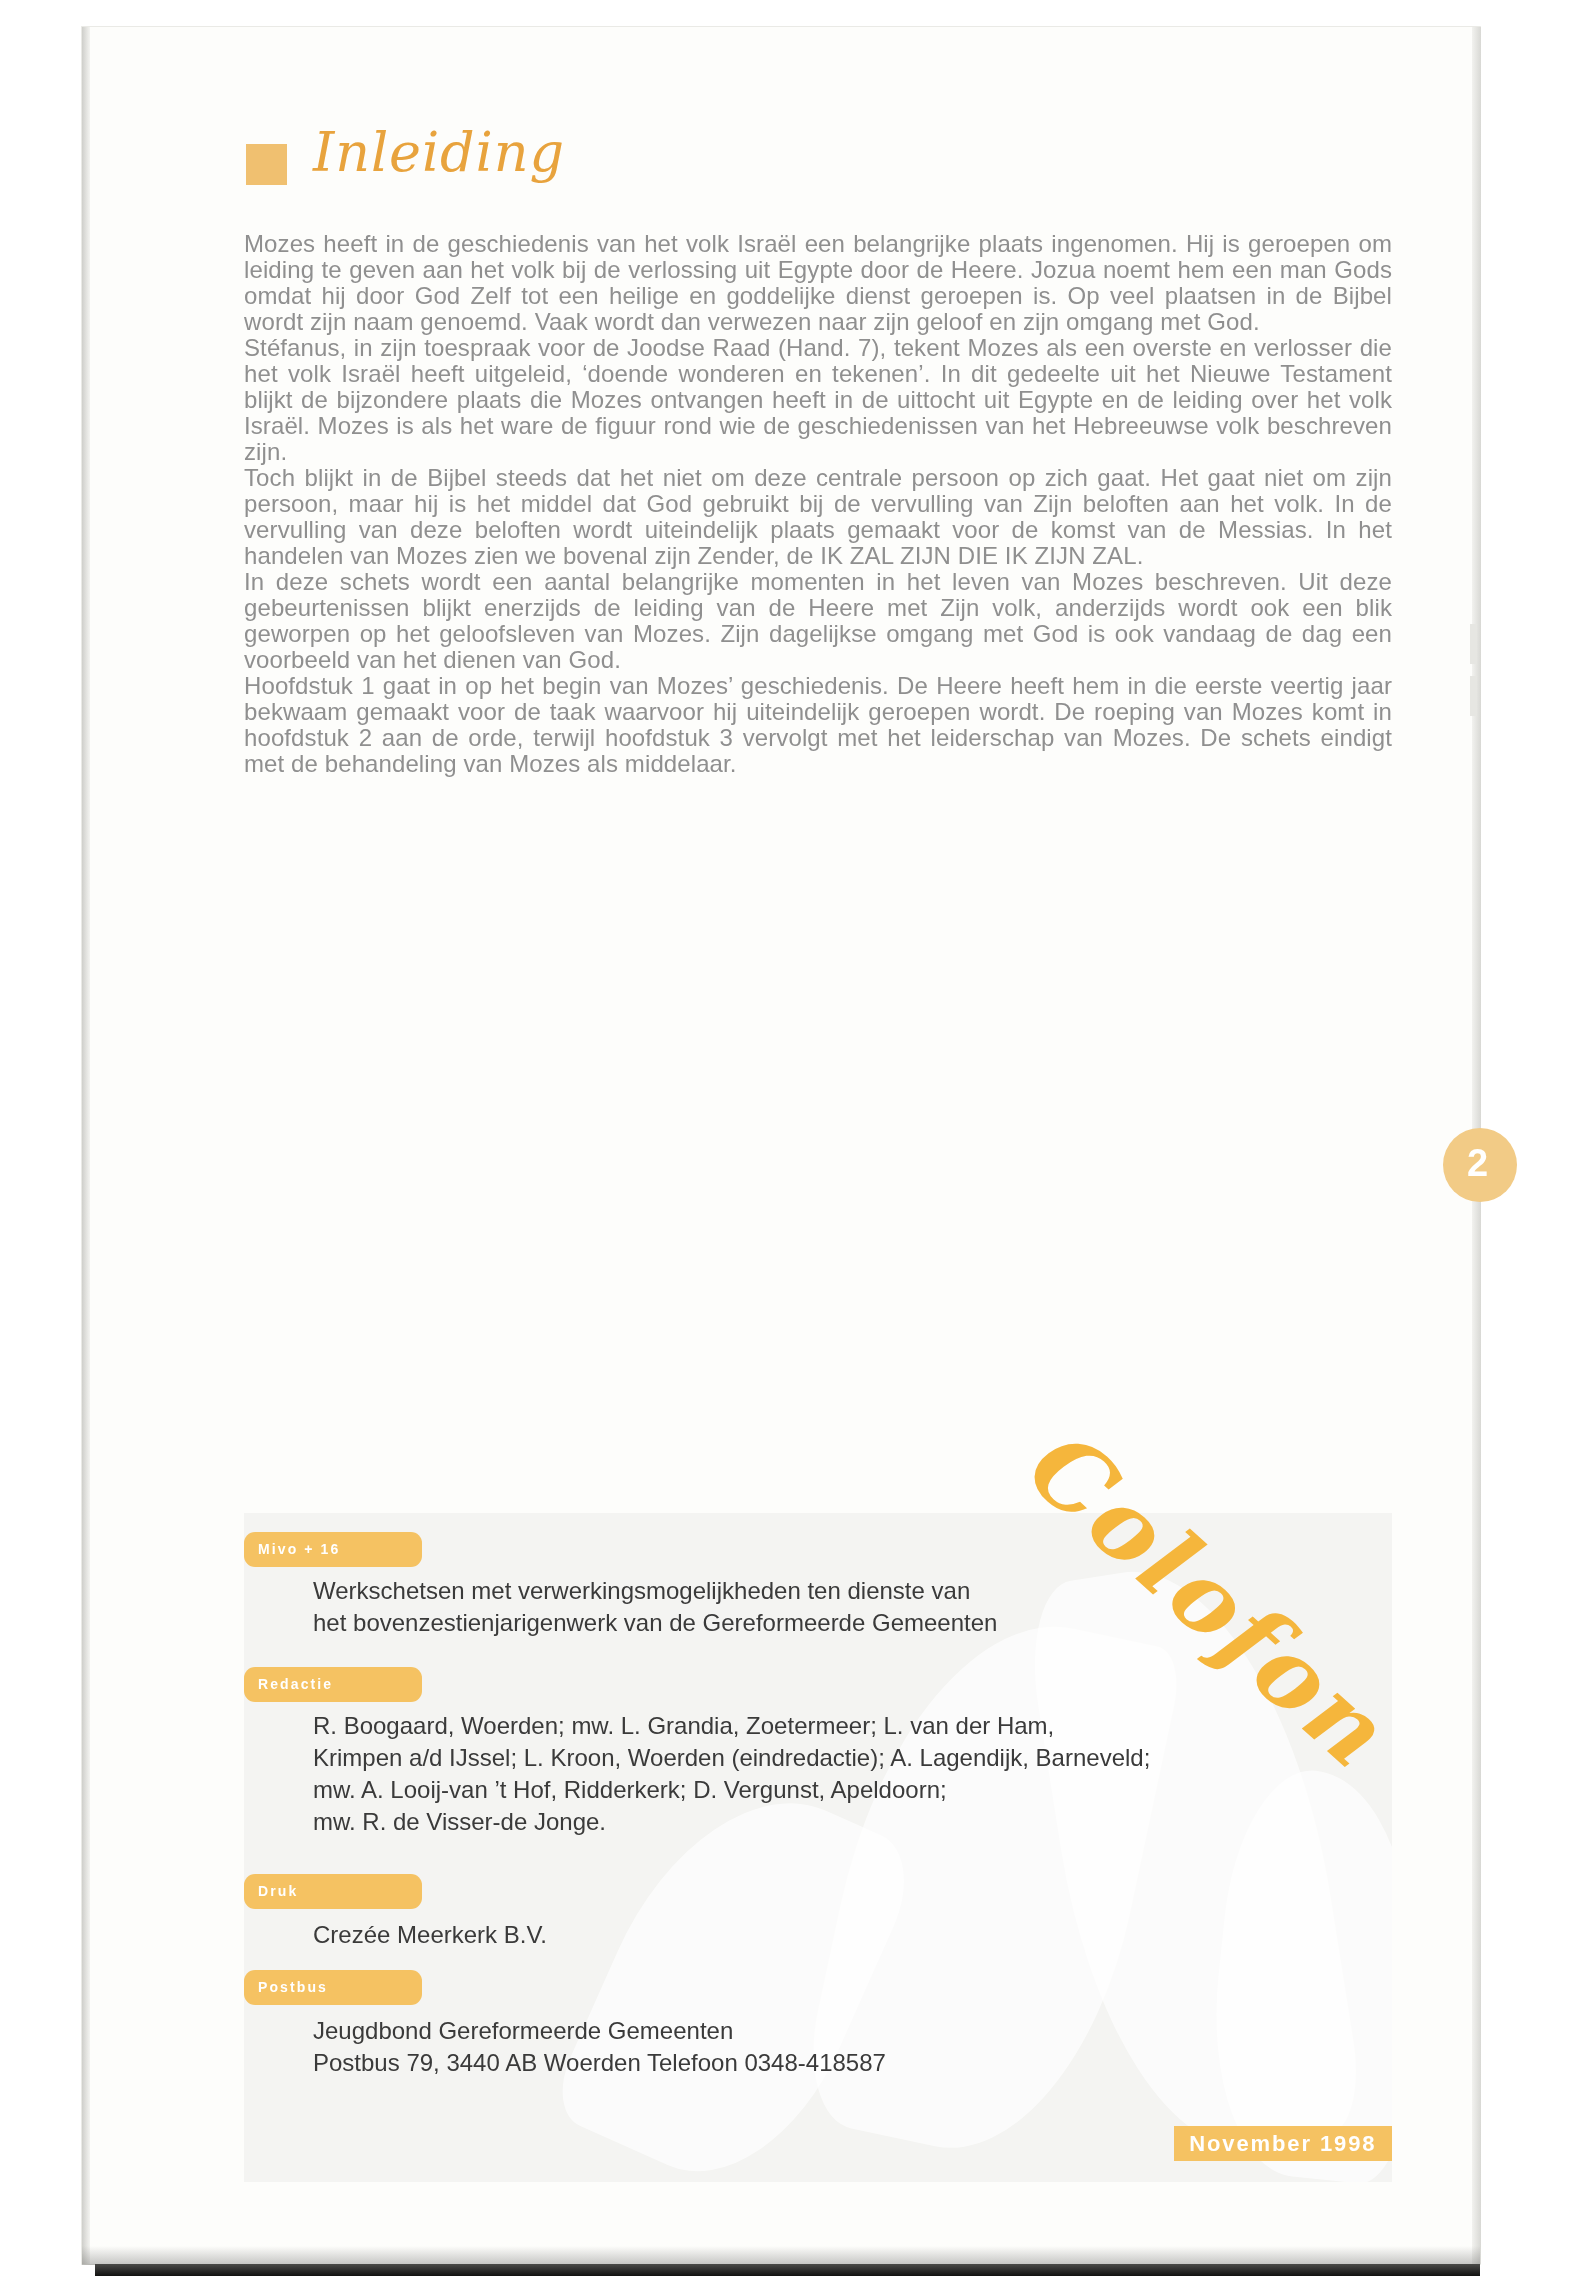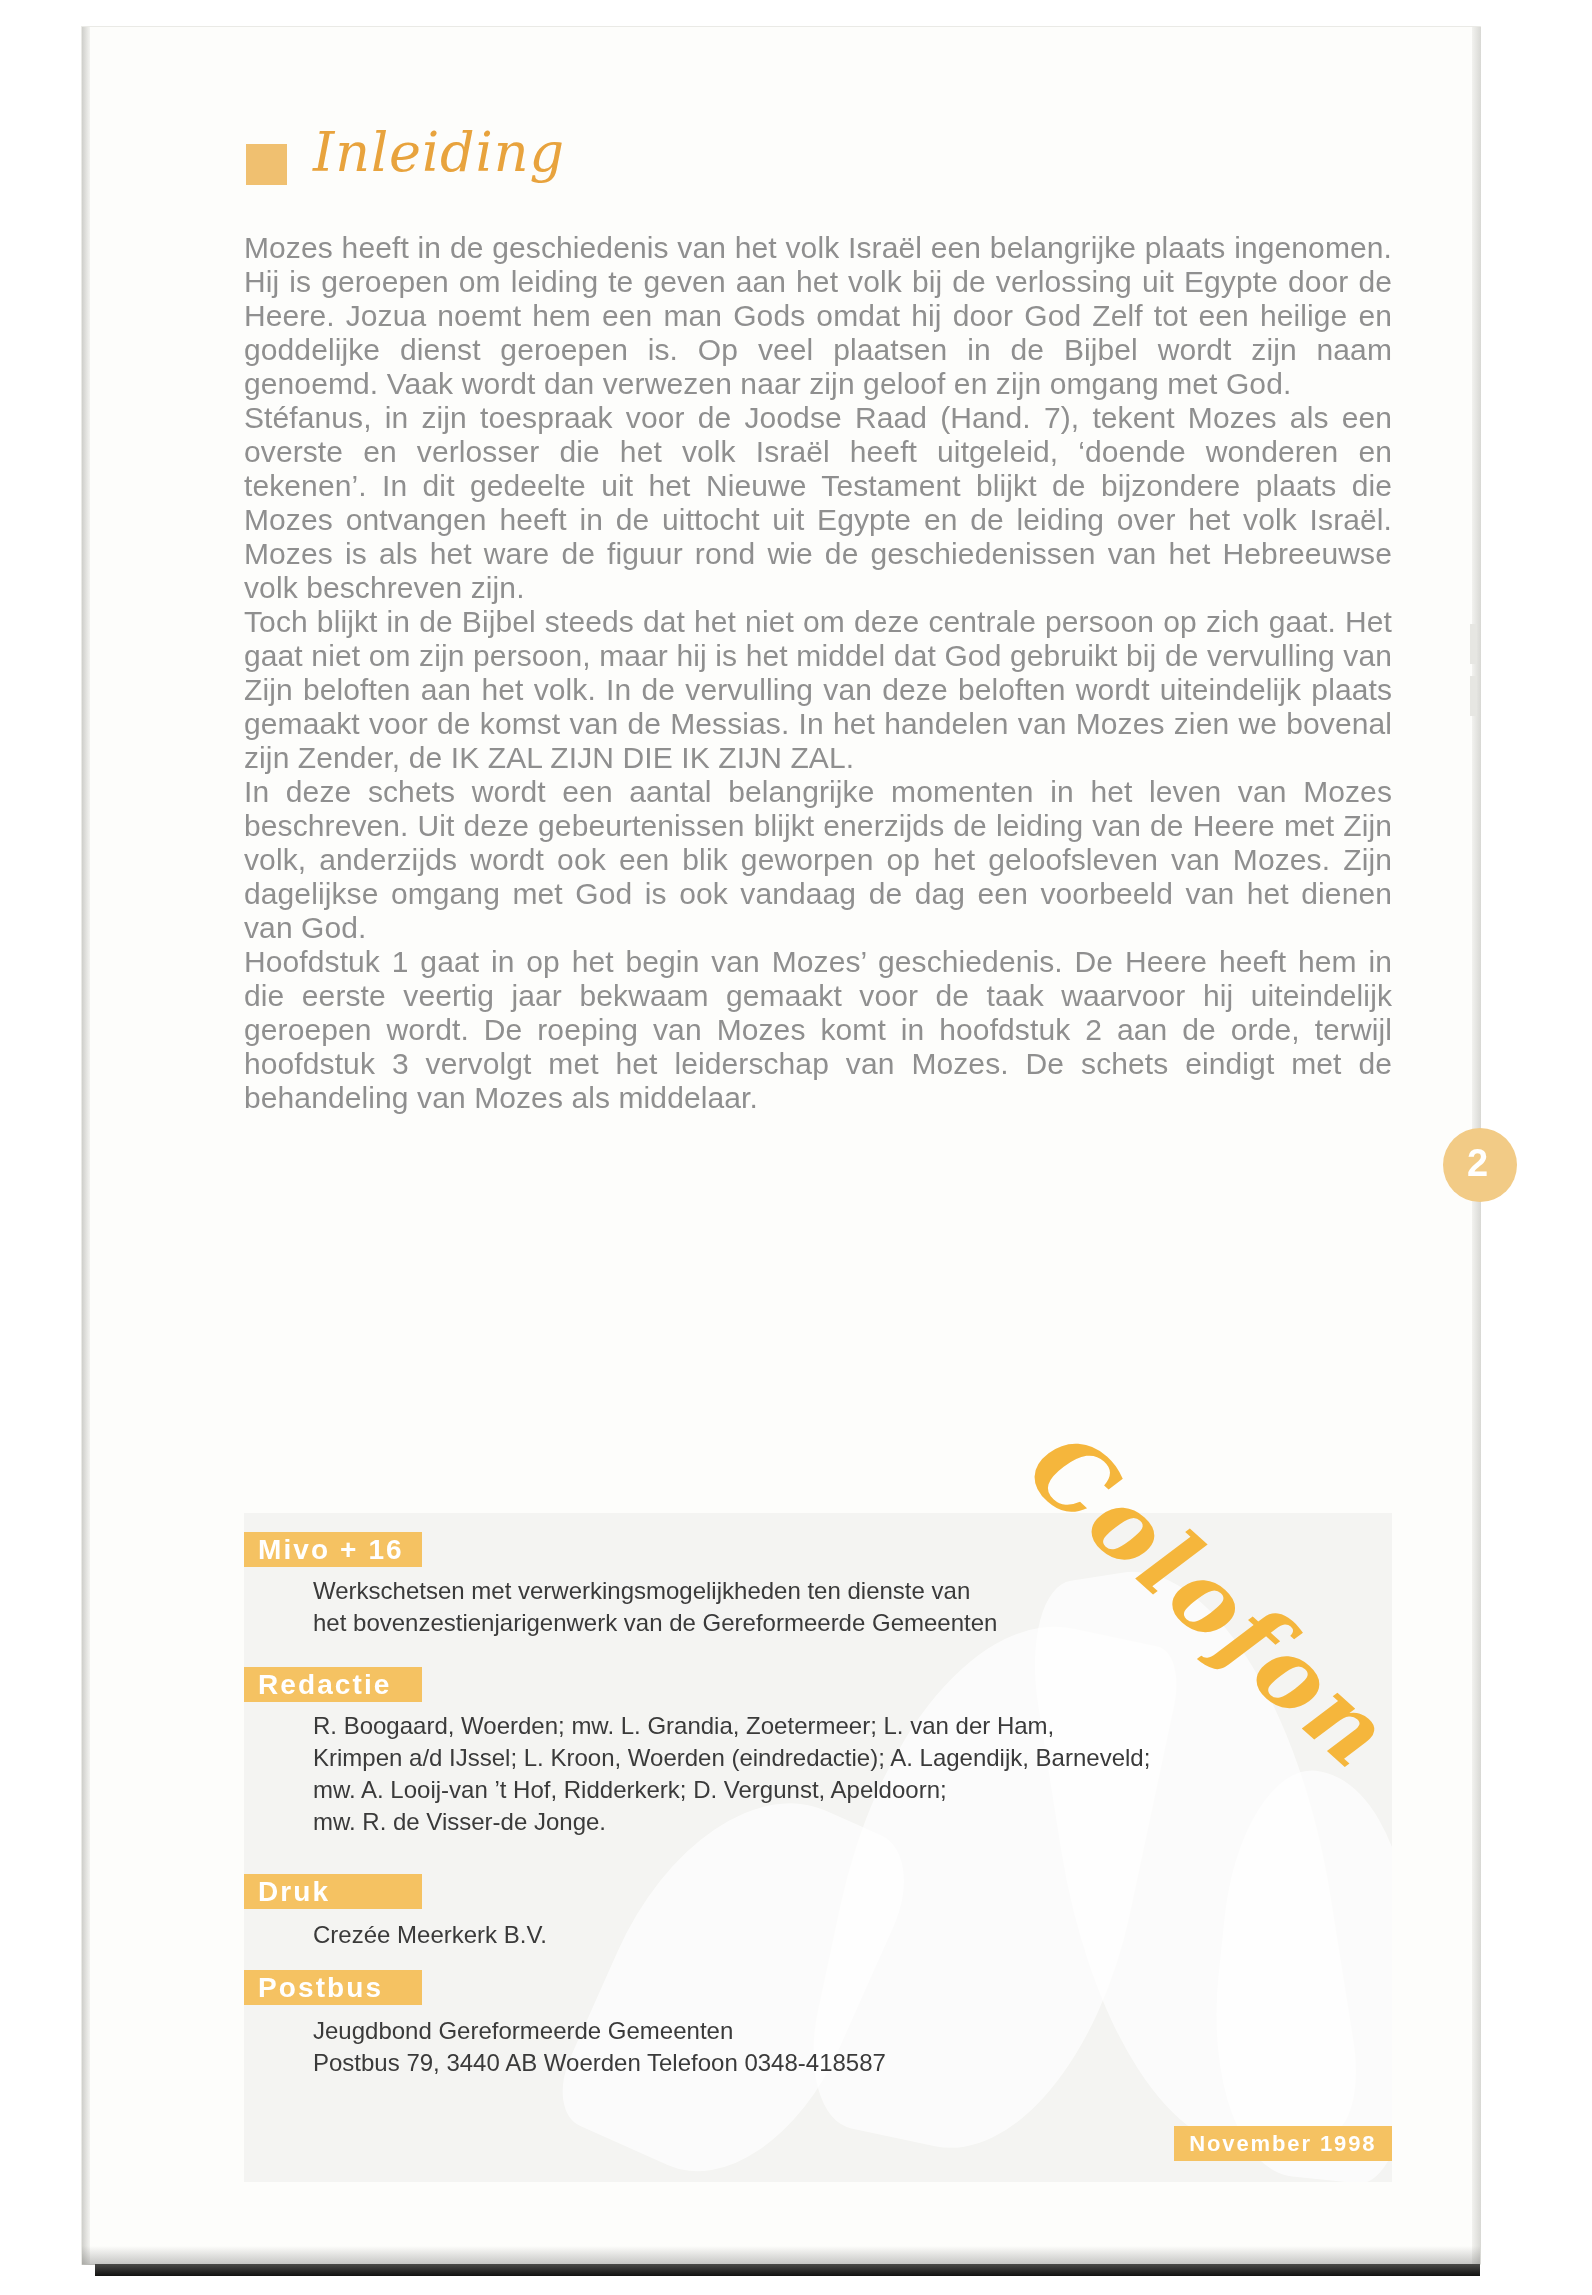--- a/index.html
+++ b/index.html
@@ -97,22 +97,22 @@
   
   .body-col {
     position: absolute;
     left: 244px;
     top: 211px;
     width: 1148px;
   }
   .body-col p {
     margin: 0;
     font-family: "Liberation Sans", sans-serif;
-    font-size: 30px;
-    line-height: 34px;
+    font-size: 24px;
+    line-height: 26px;
     color: #8f8f8f;
     text-align: justify;
     text-justify: inter-word;
     letter-spacing: 0.1px;
   }
   .body-col p + p { margin-top: 0px; }
 
   
   .page-tab {
     position: absolute;
@@ -182,24 +182,25 @@
 
   .label-chip {
     position: absolute;
     background: #f5c262;
     height: 35px;
     line-height: 35px;
     padding: 0 12px 0 14px;
     color: #ffffff;
     font-family: "Liberation Sans", sans-serif;
     font-weight: bold;
-    font-size: 28px;
+    font-size: 14px;
     letter-spacing: 2.1px;
     white-space: nowrap;
     box-sizing: border-box;
+    border-radius: 11px;
   }
   .chip-mivo   { left: 0px;   top: 19px;  width: 178px; }
   .chip-red    { left: 0px;   top: 154px; width: 178px; }
   .chip-druk   { left: 0px;   top: 361px; width: 178px; }
   .chip-uitg   { left: 0px;   top: 457px; width: 178px; }
 
   .colofon-text {
     position: absolute;
     left: 69px;
     font-family: "Liberation Sans", sans-serif;

